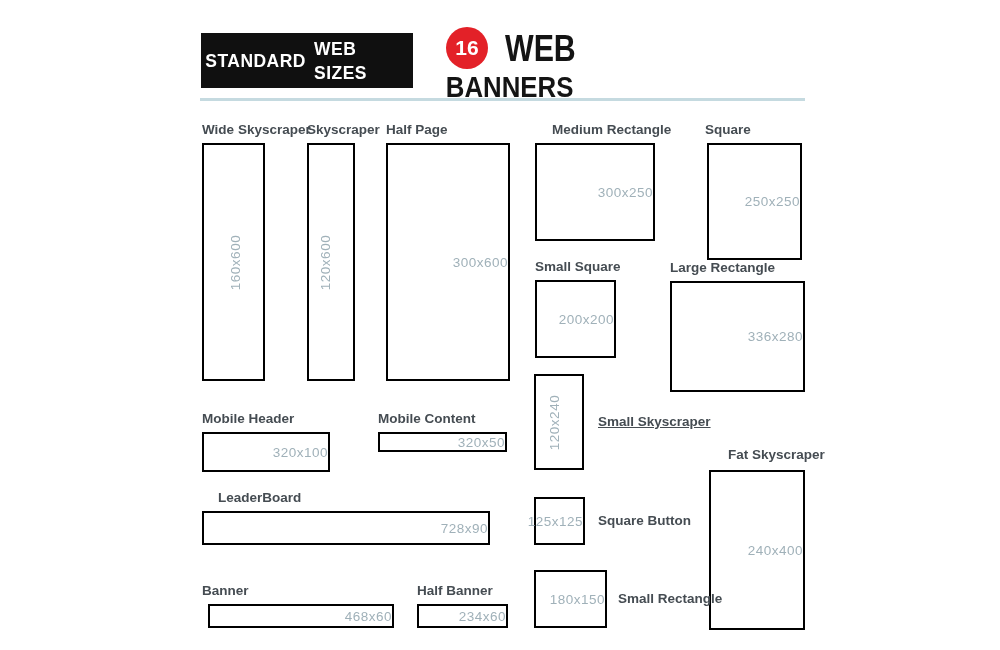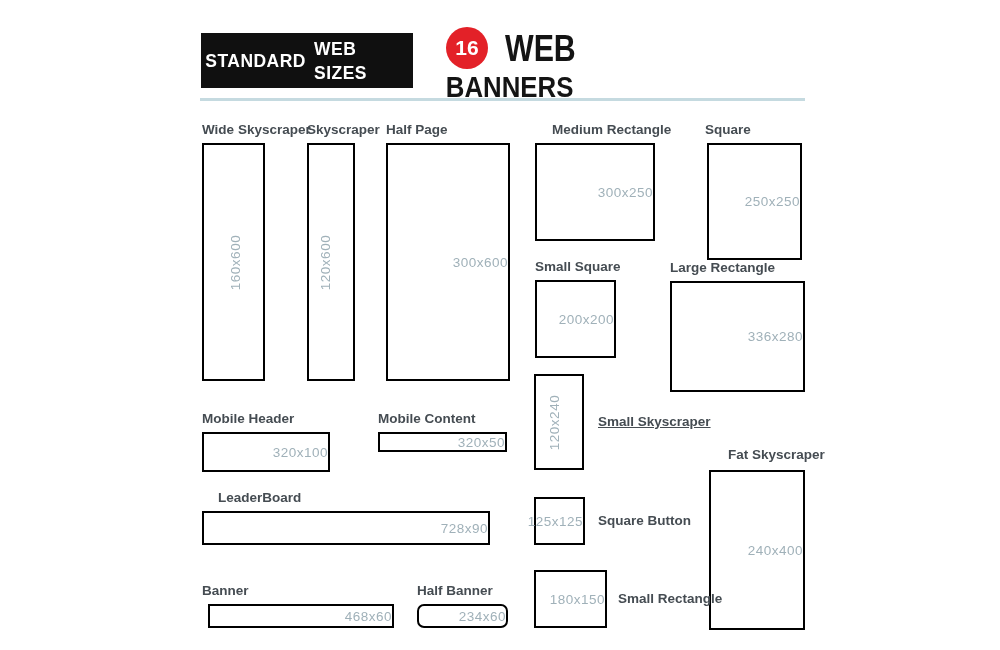--- a/index.html
+++ b/index.html
@@ -174,21 +174,21 @@
       </div>
       <div class="banner-label" style="left: 709px; top: 448px; margin-left: 19px;">Fat Skyscraper</div>
       <div class="banner-box" style="left: 709px; top: 470px; width: 96px; height: 160px;">
         <span class="dim-text">240x400</span>
       </div>
       <div class="banner-label" style="left: 202px; top: 584px;">Banner</div>
       <div class="banner-box" style="left: 208px; top: 604px; width: 186px; height: 24px;">
         <span class="dim-text">468x60</span>
       </div>
       <div class="banner-label" style="left: 417px; top: 584px;">Half Banner</div>
-      <div class="banner-box" style="left: 417px; top: 604px; width: 91px; height: 24px; border-radius: 7px;">
+      <div class="banner-box" style="left: 417px; top: 604px; width: 91px; height: 24px;">
         <span class="dim-text">234x60</span>
       </div>
       <div class="banner-label" style="left: 618px; top: 592px;">Small Rectangle</div>
       <div class="banner-box" style="left: 534px; top: 570px; width: 73px; height: 58px;">
         <span class="dim-text">180x150</span>
       </div>
     </div>
 
 </div>
 

